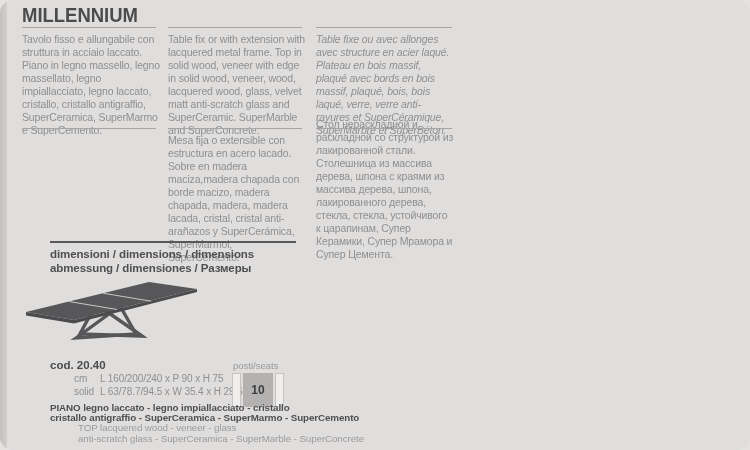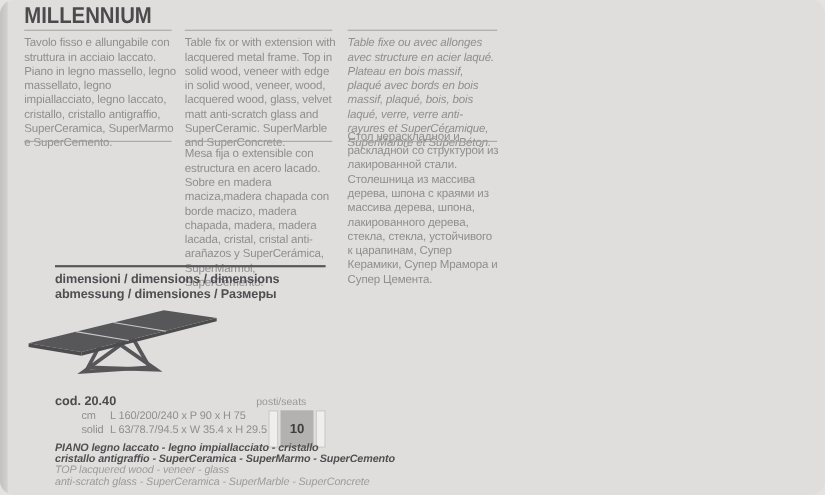--- a/index.html
+++ b/index.html
@@ -94,21 +94,21 @@
   }
   .size-row .unit { display: inline-block; width: 26px; }
   .seats-label {
     position: absolute;
     left: 233px; top: 360px;
     font-size: 9.5px;
     color: #98989a;
   }
   .seats-widget {
     position: absolute;
-    left: 244px; top: 373px;
+    left: 232px; top: 373px;
     display: flex;
     align-items: stretch;
     gap: 2px;
     height: 34px;
   }
   .seats-ext {
     width: 9px;
     background: #efeeec;
     border: 1px solid #c6c5c3;
     box-sizing: border-box;
@@ -122,24 +122,23 @@
     display: flex;
     align-items: center;
     justify-content: center;
   }
   .materials {
     position: absolute;
     left: 50px; top: 403px;
     font-size: 9.8px;
     line-height: 10.2px;
     letter-spacing: -0.1px;
-    font-style: italic;
   }
   .materials .strong { font-weight: bold; color: #4f4f52; }
-  .materials .light { color: #9b9b9d; }
+  .materials .light { color: #9b9b9d; margin-left: 28px; }
 </style>
 </head>
 <body>
 
 <div id="page">
   <div id="page-edge"></div>
 
   <div class="title">MILLENNIUM</div>
 
   <div class="col-line" style="left:22px; top:27px; width:134px;"></div>

